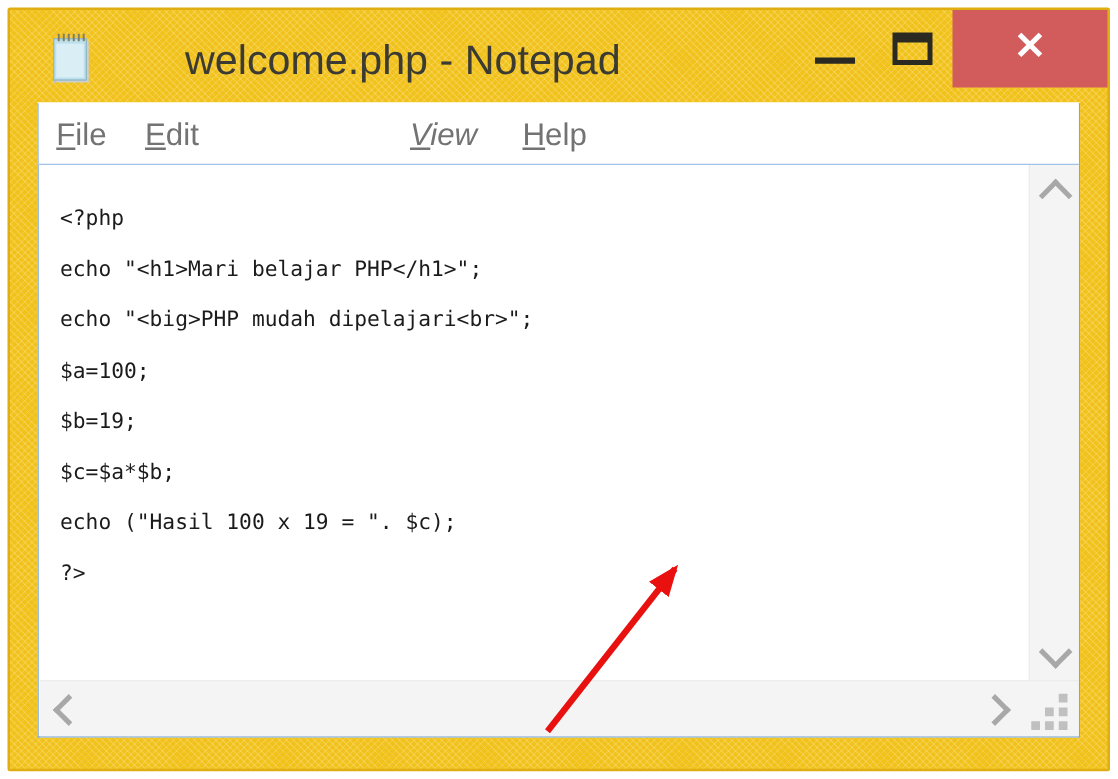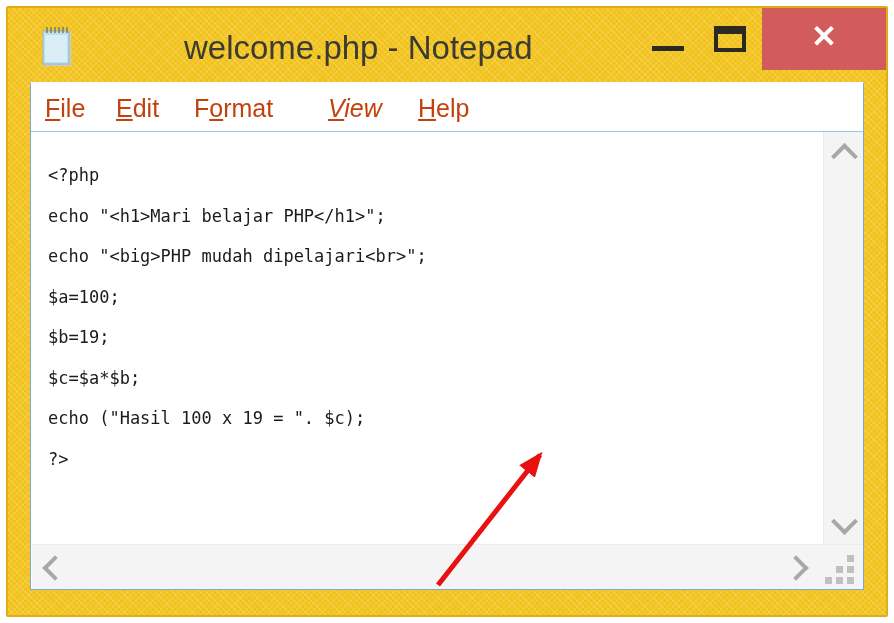--- a/index.html
+++ b/index.html
@@ -53,21 +53,20 @@
     position: absolute;
     left: 140px;
     top: 16px;
     width: 430px;
     height: 48px;
     line-height: 48px;
     font-size: 33px;
     color: #3b3b33;
     white-space: nowrap;
     font-family: "Liberation Sans", sans-serif;
-    margin-left: 36px;
   }
 
   .win-btn {
     position: absolute;
     top: 0px;
     height: 62px;
   }
   #minimize-button { left: 630px; width: 62px; }
   #maximize-button { left: 692px; width: 62px; }
   #close-button {
@@ -131,21 +130,21 @@
     height: 48px;
     background: #ffffff;
     border-bottom: 1px solid #9fc4e8;
   }
   .menu-item {
     position: absolute;
     top: 8px;
     height: 34px;
     line-height: 34px;
     font-size: 25px;
-    color: #c2410c;
+    color: #737373;
     white-space: nowrap;
     font-family: "Liberation Sans", sans-serif;
   }
   .menu-item .acc { text-decoration: underline; }
   #menu-file   { left: 14px;  }
   #menu-edit   { left: 85px; text-align: right;  }
   #menu-format { left: 163px; }
   #menu-view   { left: 297px; font-style: italic; }
   #menu-help   { left: 387px; }
 
@@ -297,21 +296,20 @@
     <div class="win-btn" id="close-button">
       <span id="close-glyph">✕</span>
     </div>
   </div>
 
   <div id="client-area">
 
     <div id="menu-bar">
       <div class="menu-item" id="menu-file"><span class="acc">F</span>ile</div>
       <div class="menu-item" id="menu-edit"><span class="acc">E</span>dit</div>
-      <div class="menu-item" id="menu-format">F<span class="acc">o</span>rmat</div>
       <div class="menu-item" id="menu-view"><span class="acc">V</span>iew</div>
       <div class="menu-item" id="menu-help"><span class="acc">H</span>elp</div>
     </div>
 
     <div id="text-area">
       <pre id="code-text">&lt;?php
 echo "&lt;h1&gt;Mari belajar PHP&lt;/h1&gt;";
 echo "&lt;big&gt;PHP mudah dipelajari&lt;br&gt;";
 $a=100;
 $b=19;

